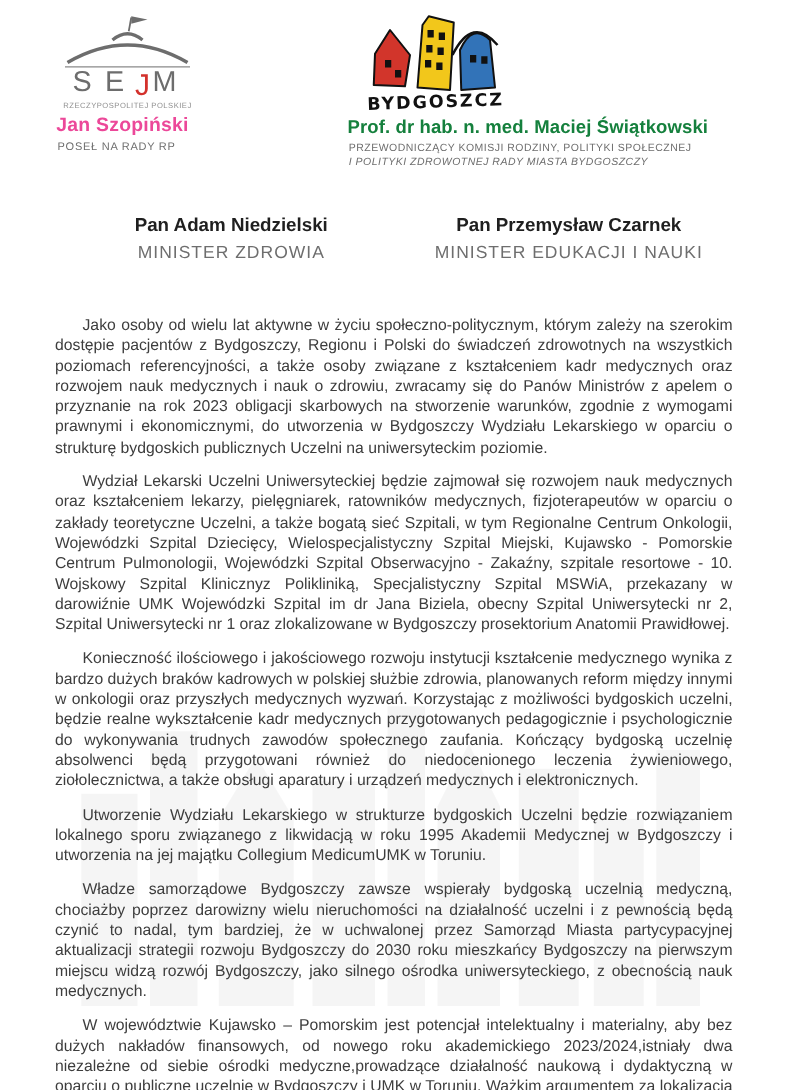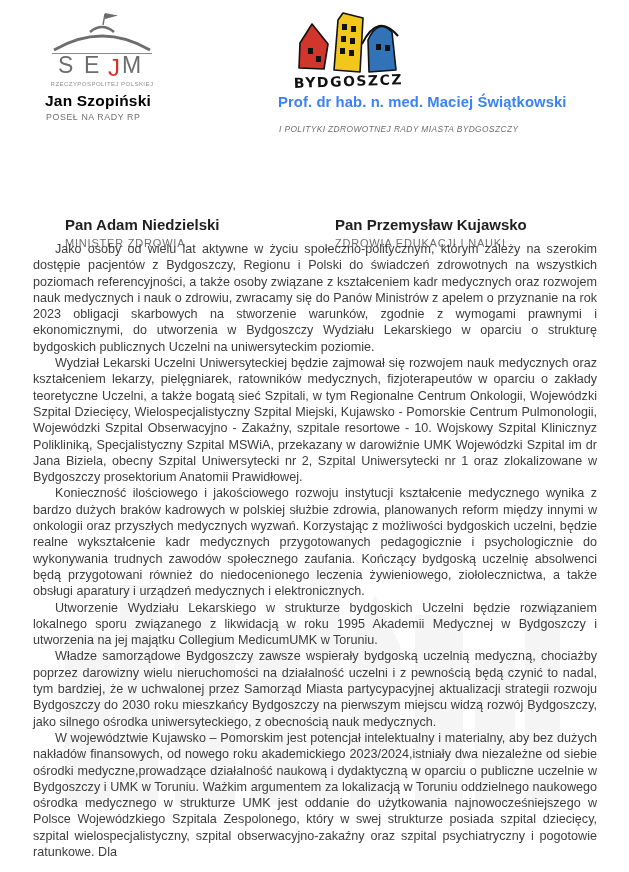--- a/index.html
+++ b/index.html
@@ -9,57 +9,57 @@
     height: 872px;
     background: #ffffff;
     overflow: hidden;
     font-family: "Liberation Sans", sans-serif;
   }
 
   
   .sejm-logo { position: absolute; left: 48px; top: 10px; width: 108px; height: 80px; }
   .left-name {
     position: absolute; left: 45px; top: 92px;
-    font-size: 15.5px; font-weight: bold; color: #000000; letter-spacing: 0.2px;
+    font-size: 15.5px; font-weight: bold; color: #ec4899; letter-spacing: 0.2px;
   }
   .left-role {
     position: absolute; left: 46px; top: 112px;
     font-size: 8.8px; color: #6e6e6e; letter-spacing: 0.6px;
   }
 
   .byd-logo { position: absolute; left: 290px; top: 8px; width: 120px; height: 86px; }
   .right-name {
     position: absolute; left: 278px; top: 94px;
-    font-size: 14.8px; font-weight: bold; color: #3b82f6; letter-spacing: 0.1px;
+    font-size: 14.8px; font-weight: bold; color: #15803d; letter-spacing: 0.1px;
   }
   .right-role1 {
     position: absolute; left: 279px; top: 113px;
     font-size: 8.4px; color: #6e6e6e; letter-spacing: 0.4px;
   }
   .right-role2 {
     position: absolute; left: 279px; top: 124px;
     font-size: 8.4px; color: #6e6e6e; letter-spacing: 0.4px; font-style: italic;
   }
 
   
-  .addressee { position: absolute; top: 172px; width: 240px; text-align: left; margin-top: 44px; }
+  .addressee { position: absolute; top: 172px; width: 240px; text-align: center; }
   .addressee.left { left: 65px; }
   .addressee.right { left: 335px; }
   .addr-name { font-size: 15px; font-weight: bold; color: #1f1f1f; }
-  .addr-title { margin-top: 4px; font-size: 11px; color: #6e6e6e; letter-spacing: 0.8px; }
+  .addr-title { margin-top: 4px; font-size: 14px; color: #6e6e6e; letter-spacing: 0.8px; }
 
   
   .body-text {
     position: absolute; left: 33px; top: 241px; width: 564px;
     color: #3d3d3d;
     font-size: 12.6px;
     line-height: 16.3px;
     text-align: justify;
   }
-  .body-text p { margin: 0; text-indent: 22px; }
+  .body-text p { margin: 11px; text-indent: 22px; }
 
   
   .watermark {
     position: absolute; left: 55px; top: 545px; width: 520px; height: 260px;
     opacity: 0.05; pointer-events: none;
   }
 </style>
 </head>
 <body>
 
@@ -107,29 +107,30 @@
     <g>
       <path d="M78,32 Q88,10 102,24 L106,62 L79,64 Z" stroke="#111" stroke-width="1.6" stroke-linejoin="round" fill="#3273b8"></path>
       <rect x="86" y="36" width="5" height="6" fill="#111"></rect>
       <rect x="95" y="37" width="5" height="6" fill="#111"></rect>
       <path d="M72,36 Q88,4 108,28" fill="none" stroke="#111" stroke-width="2"></path>
     </g>
     <text x="4" y="80" font-family="DejaVu Sans, sans-serif" font-size="14" font-weight="bold" letter-spacing="1.5" fill="#111" transform="rotate(-2 4 80)">BYDGOSZCZ</text>
   </svg>
 
   <div class="right-name">Prof. dr hab. n. med. Maciej Świątkowski</div>
+  <div class="right-role1">PRZEWODNICZĄCY KOMISJI RODZINY, POLITYKI SPOŁECZNEJ</div>
   <div class="right-role2">I POLITYKI ZDROWOTNEJ RADY MIASTA BYDGOSZCZY</div>
 
   <div class="addressee left">
     <div class="addr-name">Pan Adam Niedzielski</div>
     <div class="addr-title">MINISTER ZDROWIA</div>
   </div>
   <div class="addressee right">
-    <div class="addr-name">Pan Przemysław Kujawsko</div>
-    <div class="addr-title">ZDROWIA EDUKACJI I NAUKI</div>
+    <div class="addr-name">Pan Przemysław Czarnek</div>
+    <div class="addr-title">MINISTER EDUKACJI I NAUKI</div>
   </div>
 
   <svg class="watermark" viewBox="0 0 520 260">
     <g fill="#555555">
       <rect x="10" y="90" width="45" height="170"></rect>
       <rect x="65" y="40" width="38" height="220"></rect>
       <polygon points="120,110 150,60 180,110 180,260 120,260"></polygon>
       <rect x="195" y="80" width="50" height="180"></rect>
       <rect x="255" y="20" width="30" height="240"></rect>
       <polygon points="295,100 320,50 345,100 345,260 295,260"></polygon>

